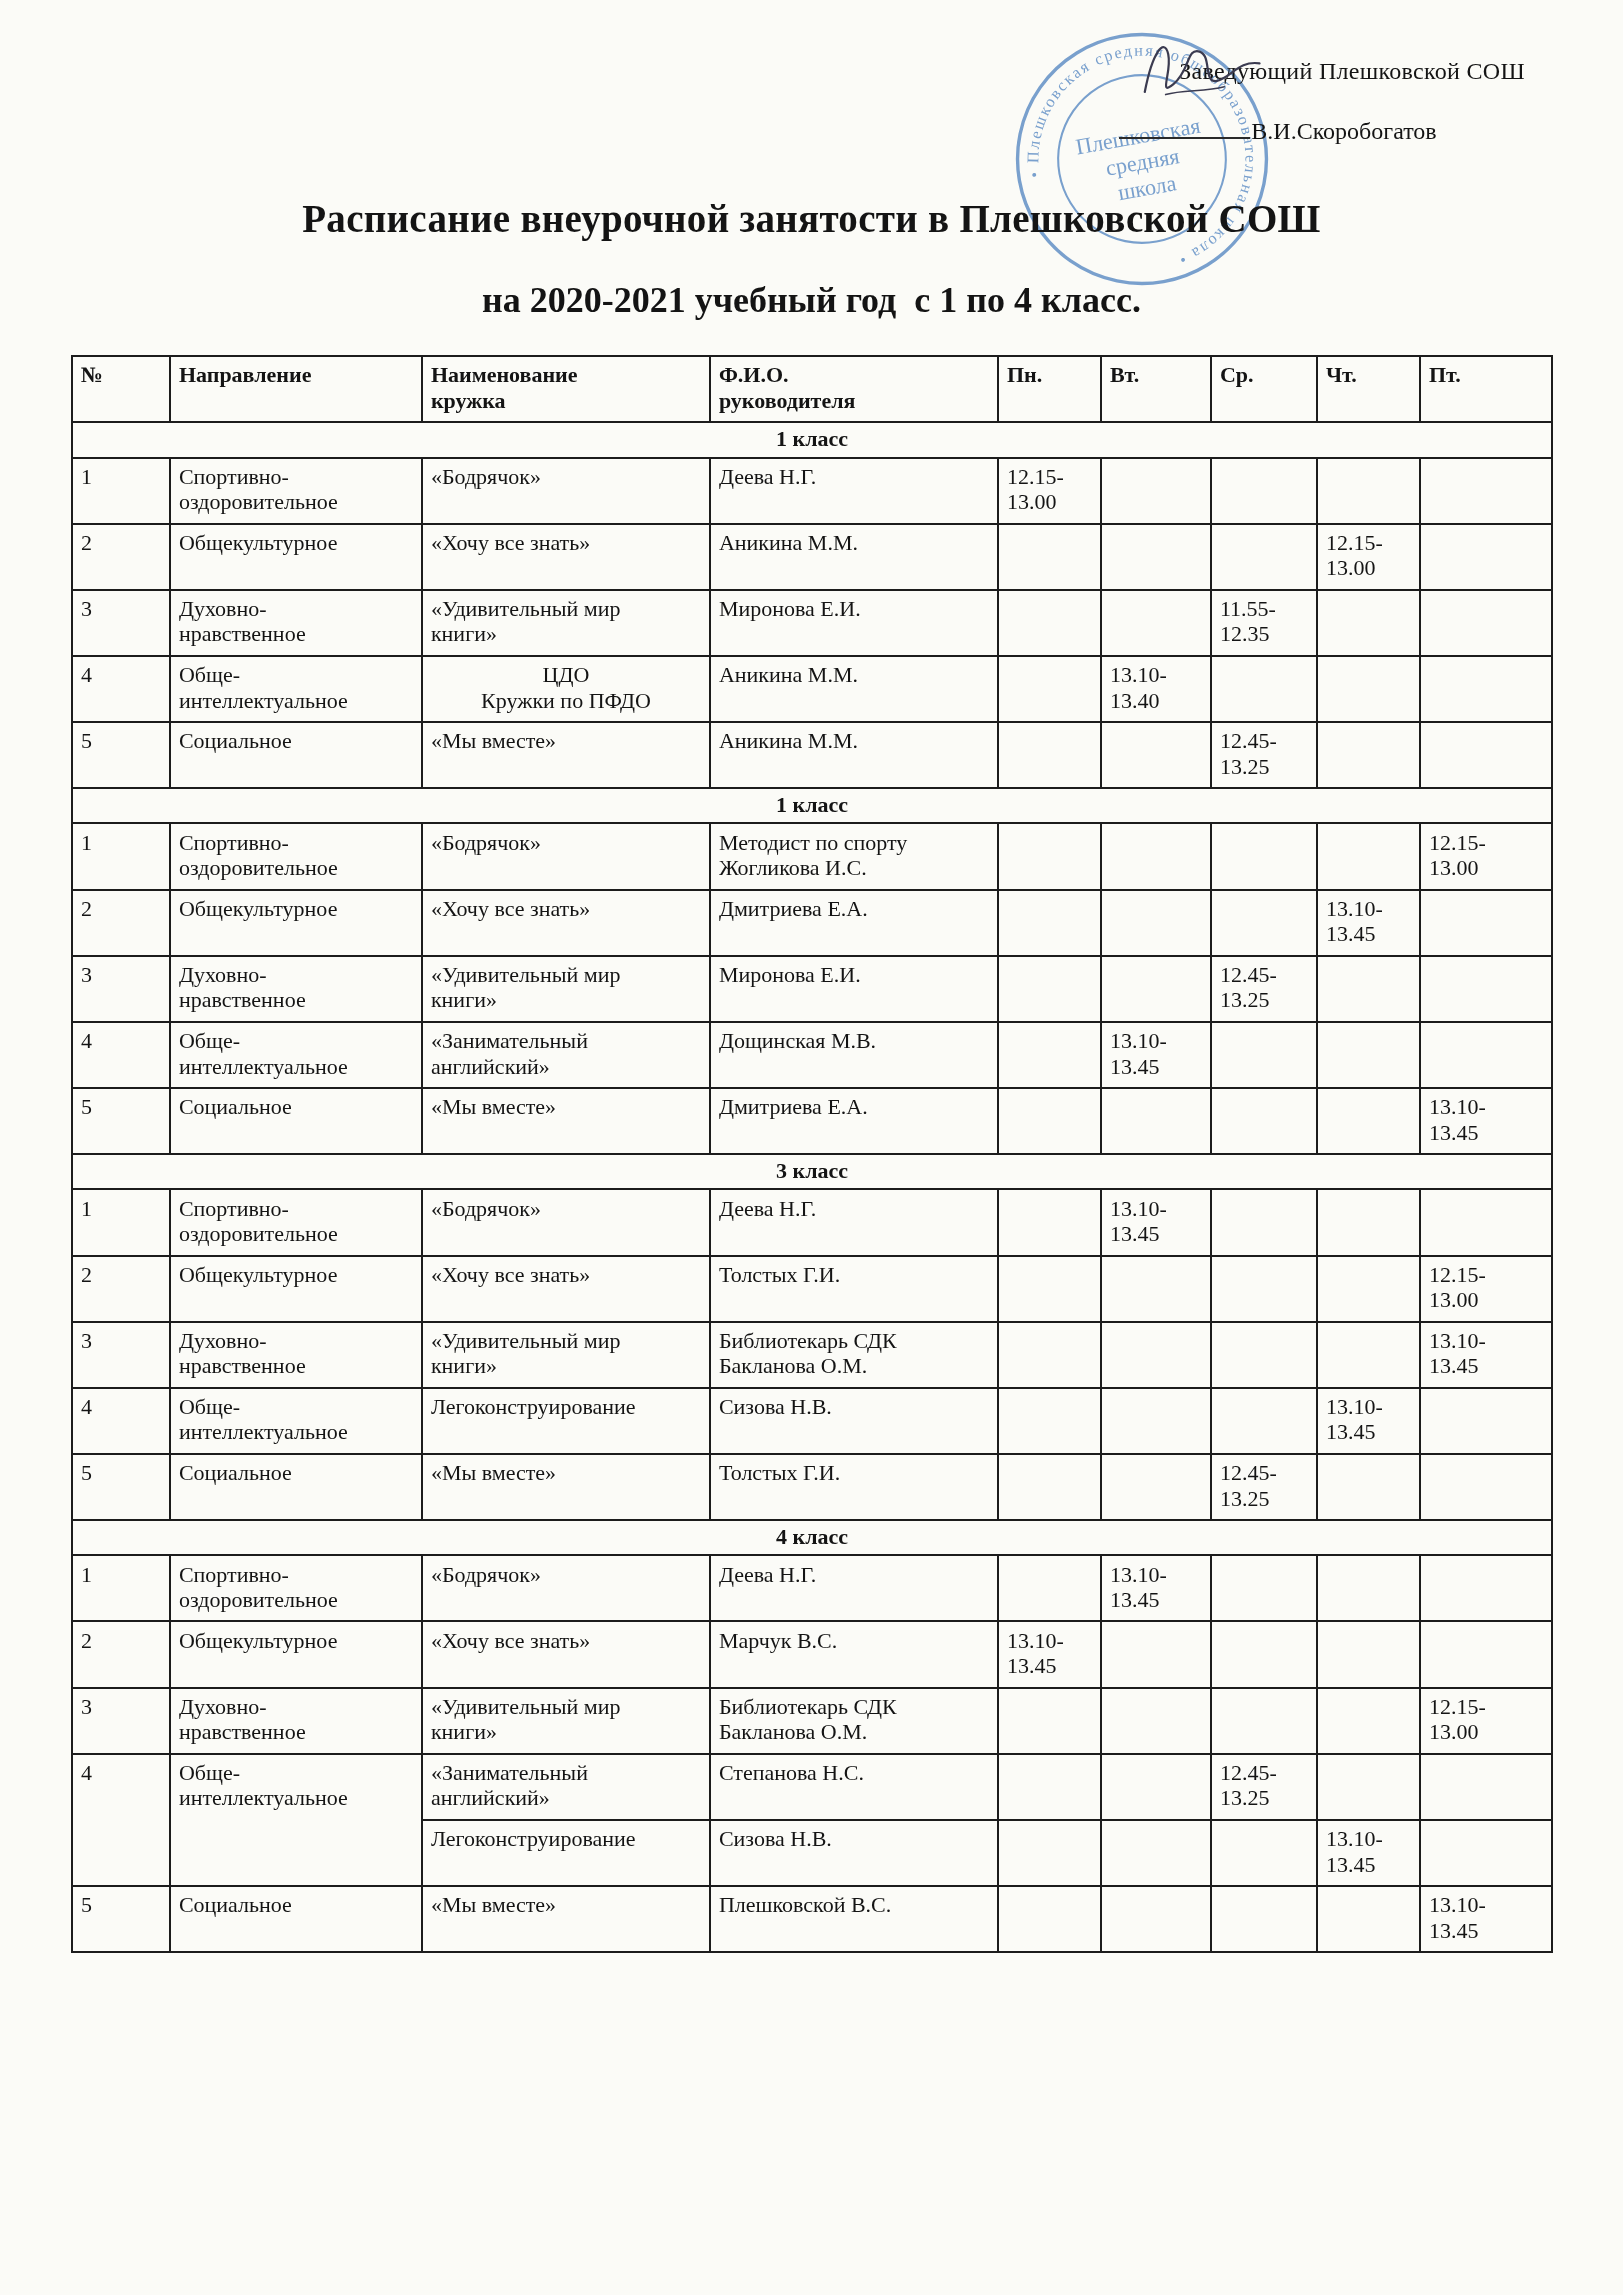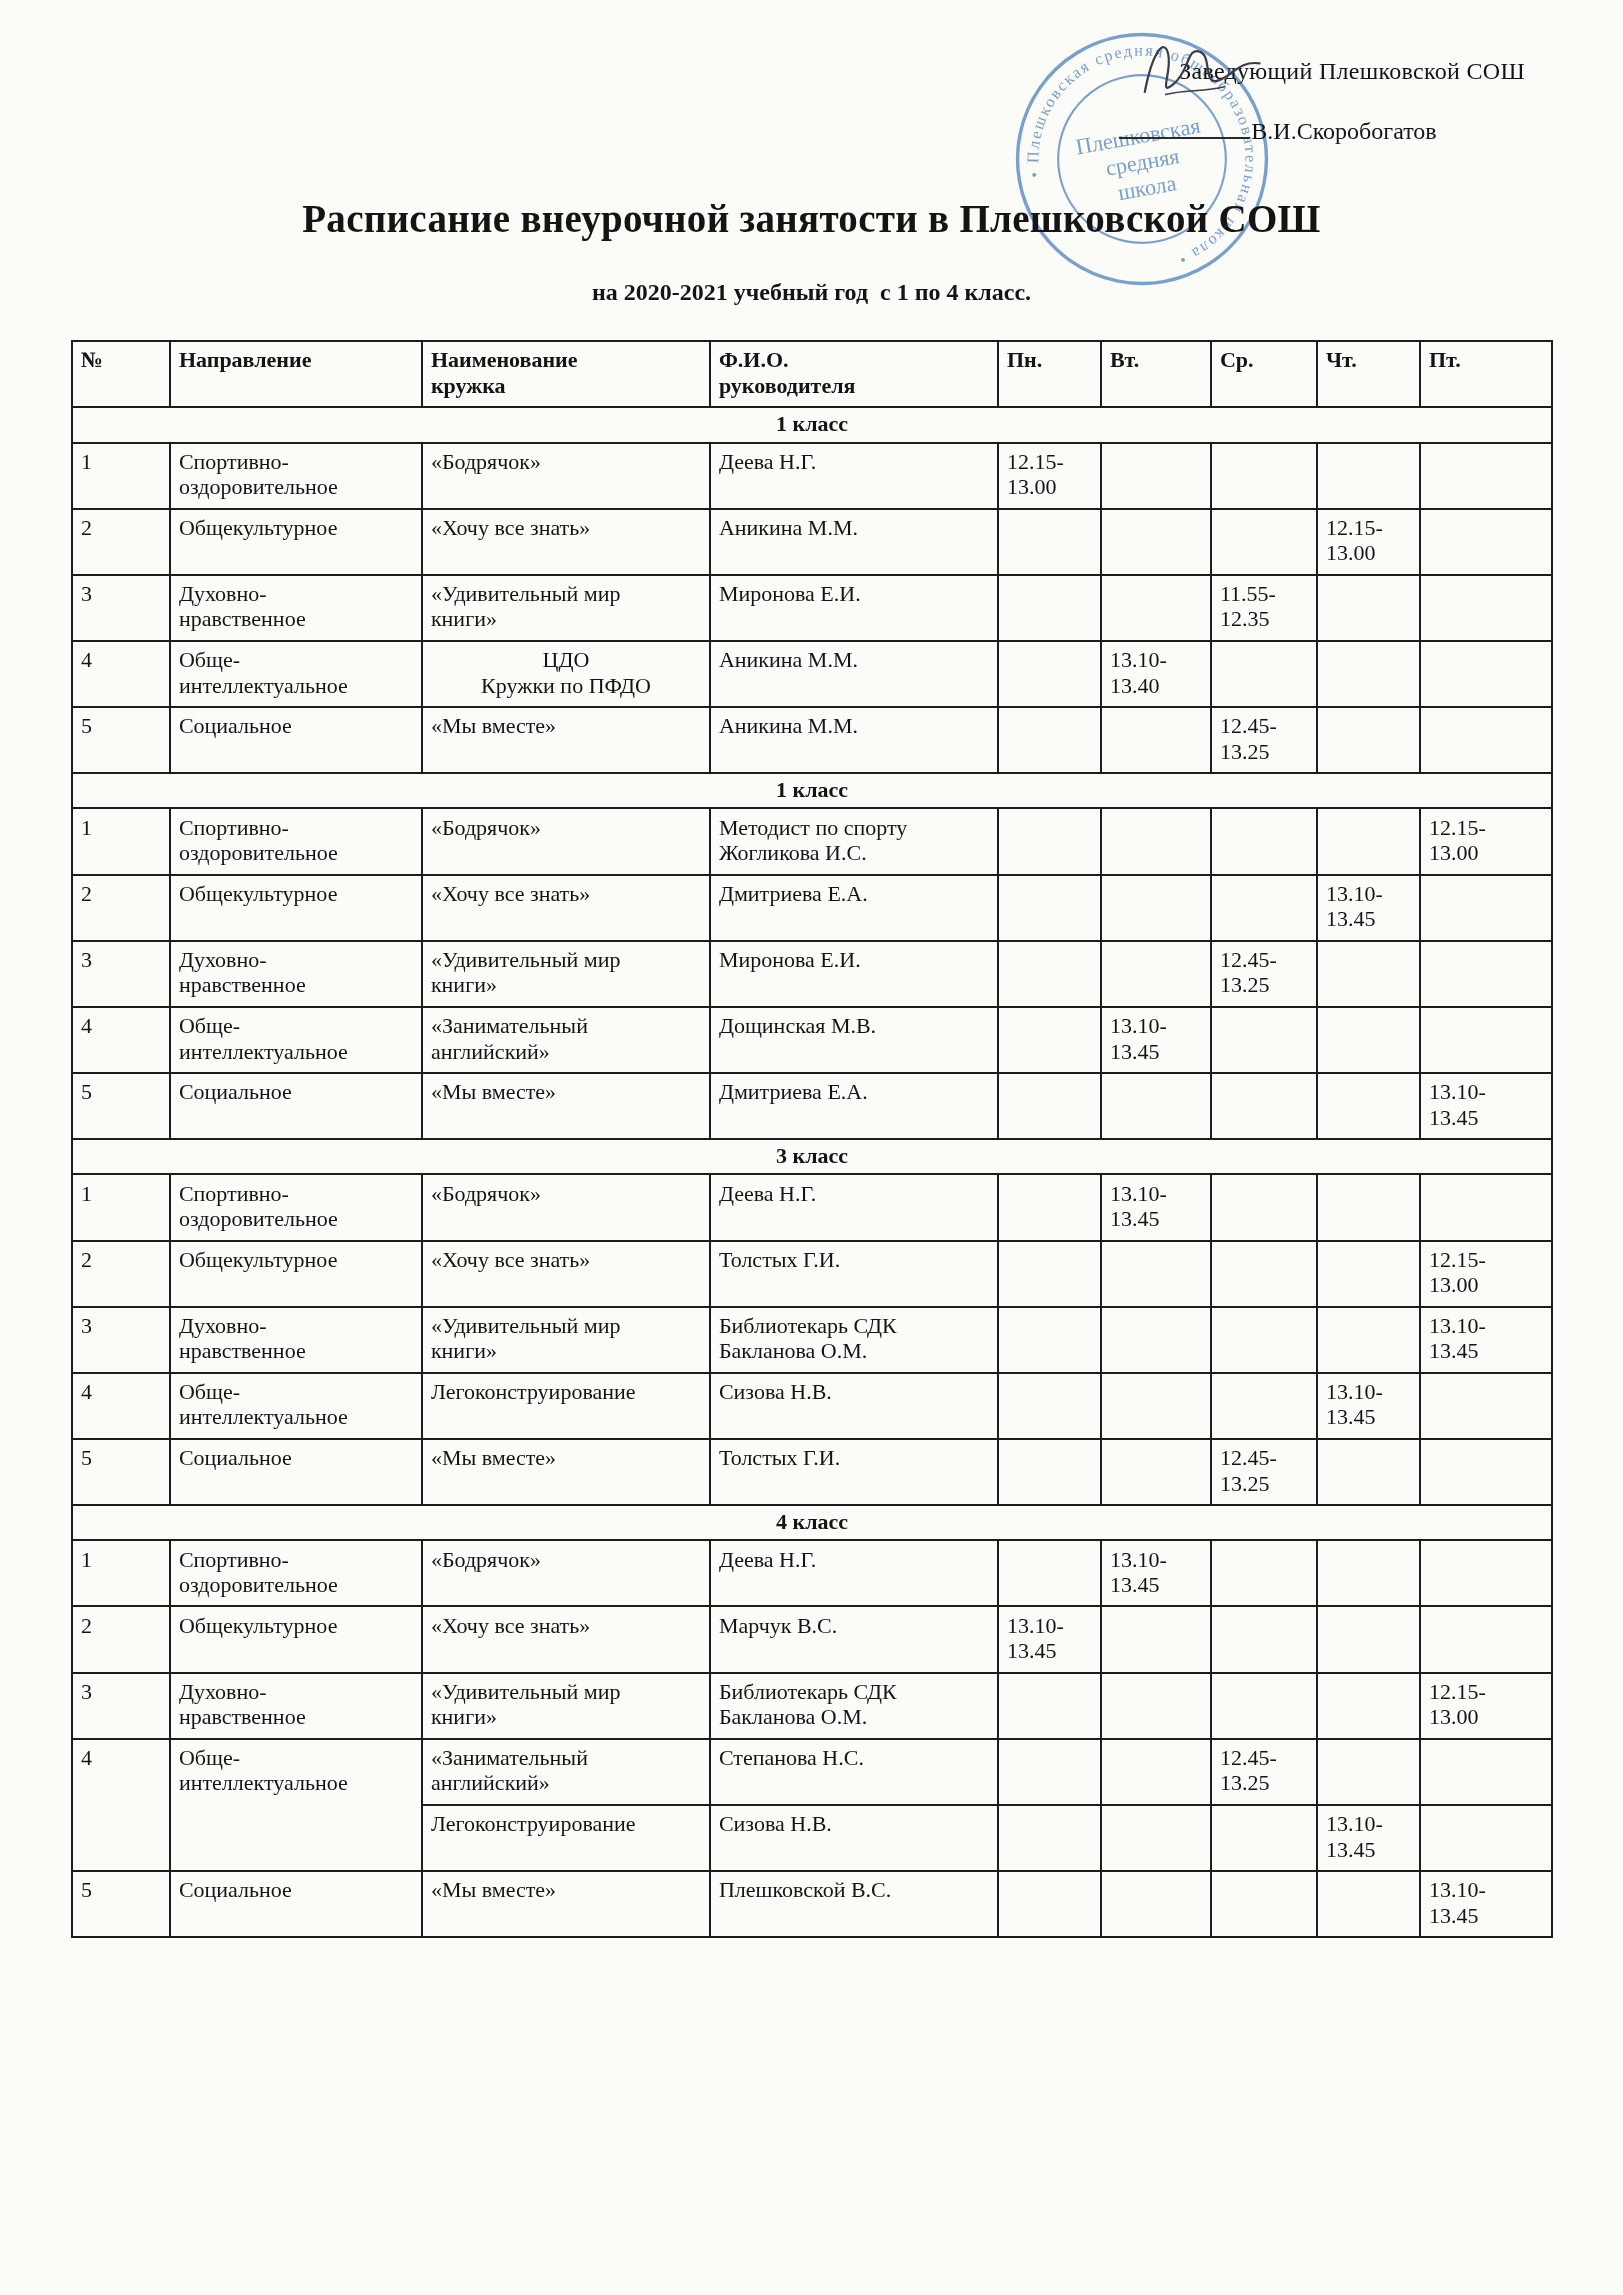--- a/index.html
+++ b/index.html
@@ -31,21 +31,21 @@
   .signature-svg { position:absolute; left:46px; top:-26px; z-index:4; }
 
   
   .title {
     margin:51px 39px 0; text-align:center;
     font-size:39px; font-weight:bold; letter-spacing:0.3px;
     position:relative; z-index:2;
   }
   .subtitle {
     margin:38px 39px 12px; text-align:center;
-    font-size:24px; font-weight:bold;
+    font-size:36px; font-weight:bold;
     white-space:pre-wrap;
     position:relative; z-index:2;
   }
 
   
   .stamp {
     position:absolute; left:1011px; top:27.5px;
     width:262px; height:262px;
     transform:rotate(-10deg);
     opacity:0.78;

